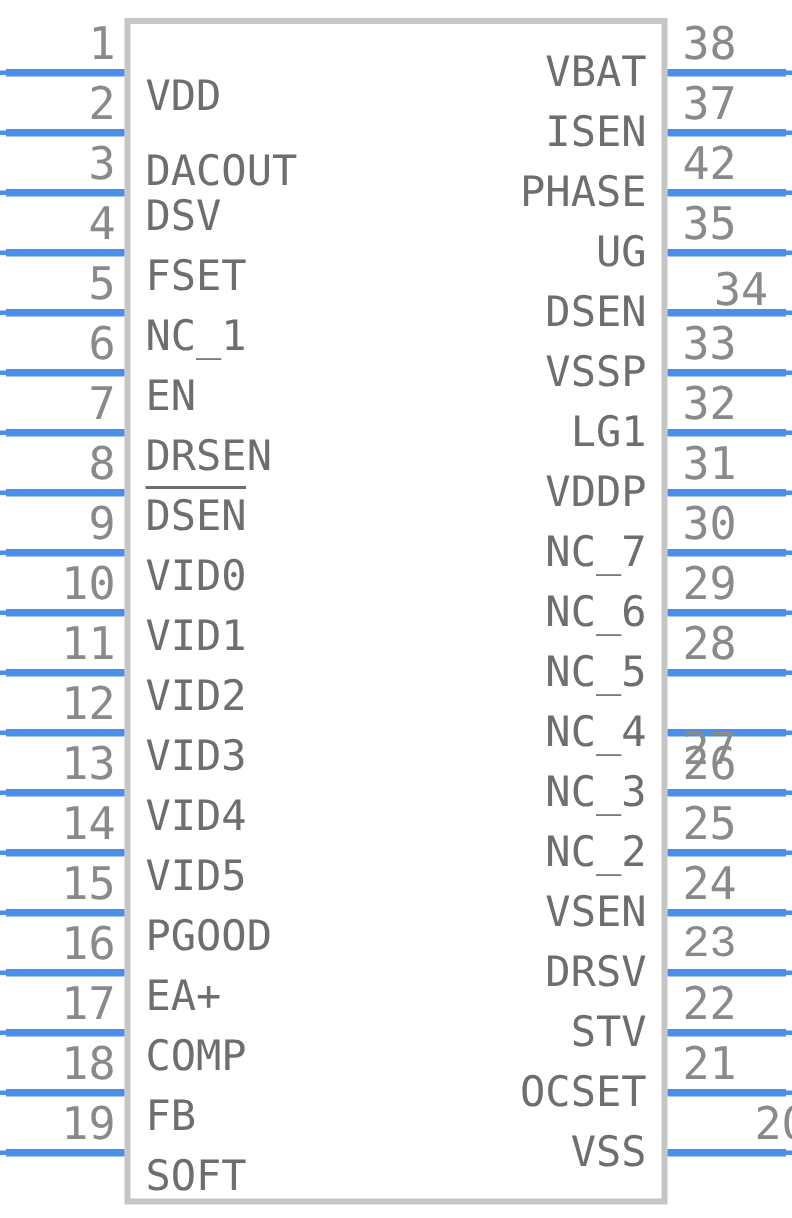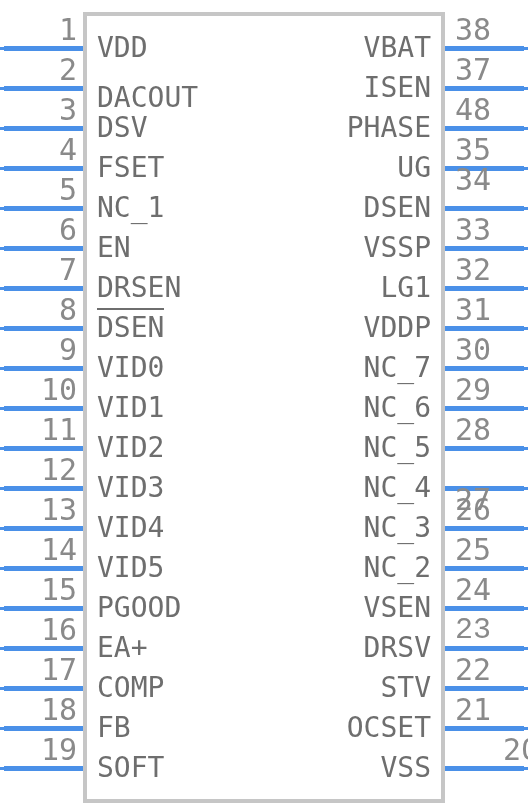--- a/index.html
+++ b/index.html
@@ -70,21 +70,21 @@
 
   
   .pin-name {
     position: absolute;
     font-family: "DejaVu Sans Mono", monospace;
     font-size: 28px;
     line-height: 28px;
     color: #6e6e6e;
     white-space: nowrap;
   }
-  .pin-name.left  { left: 97px;  text-align: left;  }
+  .pin-name.left  { left: 97px;  text-align: left; margin-top: 16px;  }
   .pin-name.right { right: 97px; text-align: right; }
 
   
   .ovl {
     border-top: 2px solid #6e6e6e;
     padding-top: 1px;
   }
 </style>
 </head>
 <body>
@@ -149,27 +149,27 @@
       <div class="pin-wire left" style="top: 766px;"></div>
       <div class="pin-number left" style="top: 735px;">19</div>
       <div class="pin-name left" style="top: 754px;">SOFT</div>
       <div class="pin-wire right" style="top: 46px;"></div>
       <div class="pin-number right" style="top: 15px;">38</div>
       <div class="pin-name right" style="top: 34px;">VBAT</div>
       <div class="pin-wire right" style="top: 86px;"></div>
       <div class="pin-number right" style="top: 55px;">37</div>
       <div class="pin-name right" style="top: 74px;">ISEN</div>
       <div class="pin-wire right" style="top: 126px;"></div>
-      <div class="pin-number right" style="top: 95px;">48</div>
+      <div class="pin-number right" style="top: 95px;">42</div>
       <div class="pin-name right" style="top: 114px;">PHASE</div>
       <div class="pin-wire right" style="top: 166px;"></div>
       <div class="pin-number right" style="top: 135px;">35</div>
       <div class="pin-name right" style="top: 154px;">UG</div>
       <div class="pin-wire right" style="top: 206px;"></div>
-      <div class="pin-number right" style="top: 165px;">34</div>
+      <div class="pin-number right" style="top: 179px; margin-left: 21px;">34</div>
       <div class="pin-name right" style="top: 194px;">DSEN</div>
       <div class="pin-wire right" style="top: 246px;"></div>
       <div class="pin-number right" style="top: 215px;">33</div>
       <div class="pin-name right" style="top: 234px;">VSSP</div>
       <div class="pin-wire right" style="top: 286px;"></div>
       <div class="pin-number right" style="top: 255px;">32</div>
       <div class="pin-name right" style="top: 274px;">LG1</div>
       <div class="pin-wire right" style="top: 326px;"></div>
       <div class="pin-number right" style="top: 295px;">31</div>
       <div class="pin-name right" style="top: 314px;">VDDP</div>

